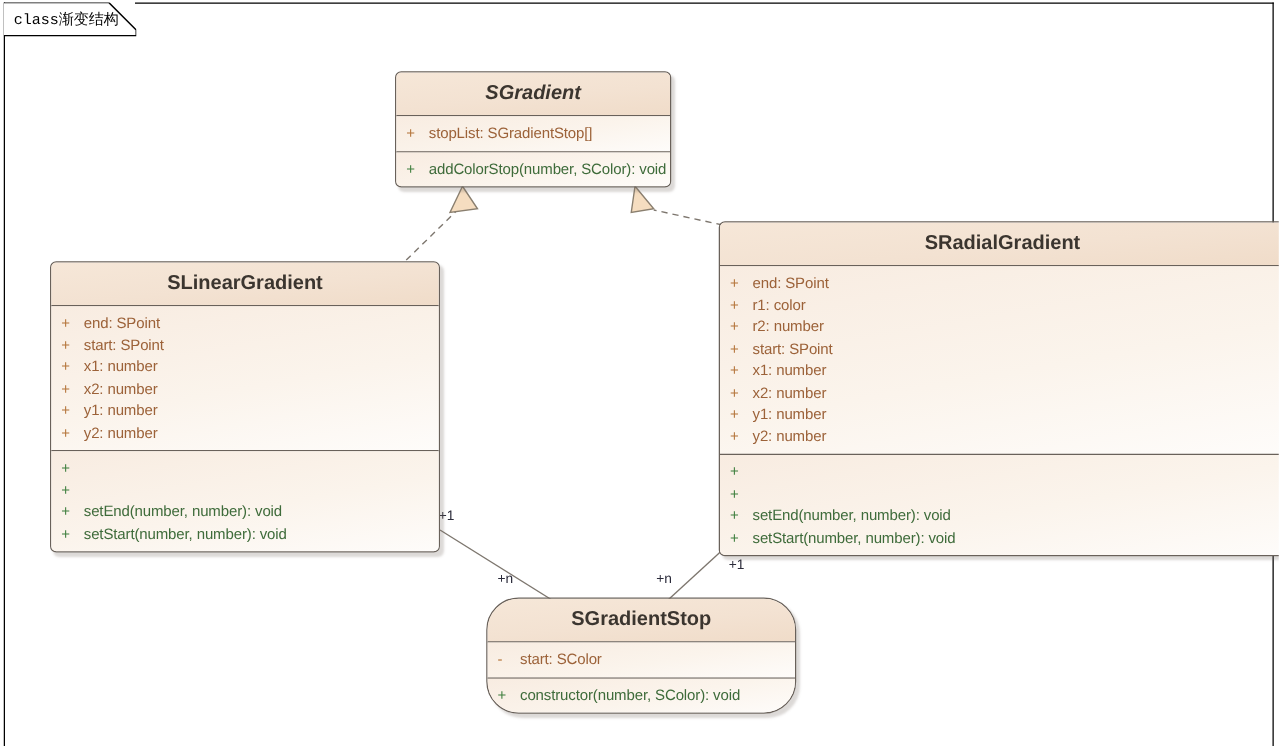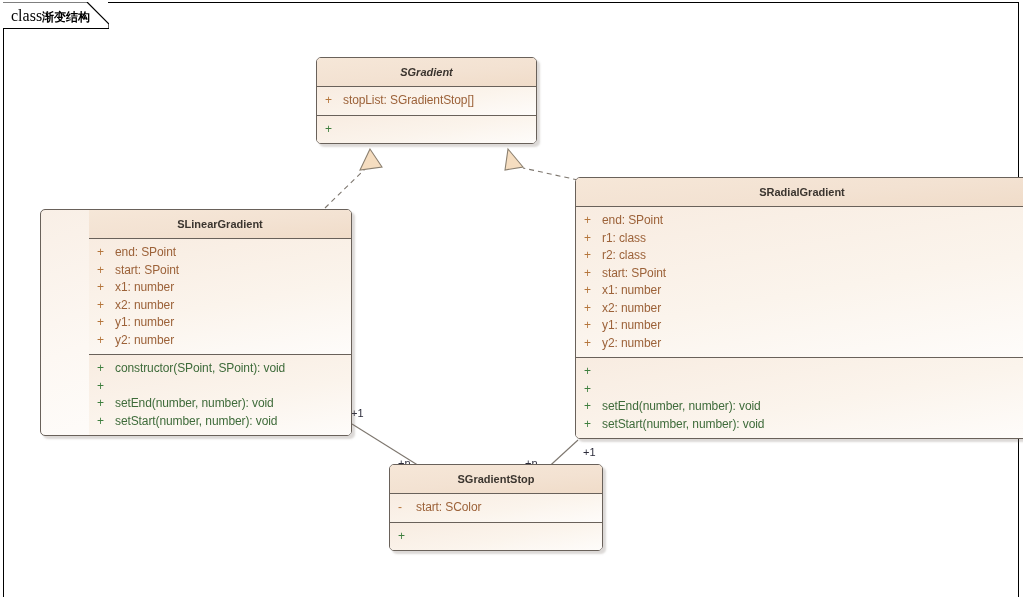--- a/index.html
+++ b/index.html
@@ -60,36 +60,36 @@
   }
   #frame-tab-label {
     position: absolute;
     left: 11px;
     top: 7px;
     font-size: 12px;
     color: #000000;
     white-space: nowrap;
     letter-spacing: 0px;
   }
-  #frame-tab-label .kw { font-family: Liberation Serif, serif; font-size: 16px; }
-  #frame-tab-label .cn { font-family: "DejaVu Sans", sans-serif; font-weight: bold; font-size: 12px; }
+  #frame-tab-label .kw { font-family: Liberation Mono, monospace; font-size: 12px; }
+  #frame-tab-label .cn { font-family: "DejaVu Sans", sans-serif; font-weight: normal; font-size: 12px; }
 
   
   .uml-class {
     position: absolute;
     box-sizing: border-box;
     border: 1px solid #69615a;
     border-radius: 5px;
     background: linear-gradient(160deg, #f9efe6 0%, #fdf8f3 45%, #ffffff 100%);
     box-shadow: 3px 3px 2px rgba(120,110,100,0.26);
     overflow: hidden;
   }
   .uml-header {
     text-align: center;
-    font-size: 11px;
+    font-size: 16px;
     font-weight: bold;
     color: #3b352f;
     padding: 8px 6px 8px 6px;
     background: linear-gradient(175deg, #f6e7d8 0%, #f3e2d2 55%, #f0dcc9 100%);
     border-bottom: 1px solid #69615a;
     white-space: nowrap;
   }
   .uml-header.abstract { font-style: italic; }
   .uml-section {
     padding: 5px 0 5px 0;
@@ -172,25 +172,26 @@
   <div class="uml-header abstract">SGradient</div>
   <div class="uml-section">
     <div class="uml-row attr-row">
       <span class="vis">+</span>
       <span class="member">stopList: SGradientStop[]</span>
     </div>
   </div>
   <div class="uml-section">
     <div class="uml-row meth-row">
       <span class="vis">+</span>
-    </div>
-  </div>
-</div>
-
-<div class="uml-class" id="box-slineargradient" style="left:40px; top:209px; width:312px;padding-left:48px;">
+      <span class="member">addColorStop(number, SColor): void</span>
+    </div>
+  </div>
+</div>
+
+<div class="uml-class" id="box-slineargradient" style="left:40px; top:209px; width:312px;">
   <div class="uml-header">SLinearGradient</div>
   <div class="uml-section">
     <div class="uml-row attr-row">
       <span class="vis">+</span>
       <span class="member">end: SPoint</span>
     </div>
     <div class="uml-row attr-row">
       <span class="vis">+</span>
       <span class="member">start: SPoint</span>
     </div>
@@ -207,21 +208,20 @@
       <span class="member">y1: number</span>
     </div>
     <div class="uml-row attr-row">
       <span class="vis">+</span>
       <span class="member">y2: number</span>
     </div>
   </div>
   <div class="uml-section">
     <div class="uml-row meth-row">
       <span class="vis">+</span>
-      <span class="member">constructor(SPoint, SPoint): void</span>
     </div>
     <div class="uml-row meth-row">
       <span class="vis">+</span>
     </div>
     <div class="uml-row meth-row">
       <span class="vis">+</span>
       <span class="member">setEnd(number, number): void</span>
     </div>
     <div class="uml-row meth-row">
       <span class="vis">+</span>
@@ -232,25 +232,25 @@
 
 <div class="uml-class" id="box-sradialgradient" style="left:575px; top:177px; width:454px;">
   <div class="uml-header">SRadialGradient</div>
   <div class="uml-section">
     <div class="uml-row attr-row">
       <span class="vis">+</span>
       <span class="member">end: SPoint</span>
     </div>
     <div class="uml-row attr-row">
       <span class="vis">+</span>
-      <span class="member">r1: class</span>
-    </div>
-    <div class="uml-row attr-row">
-      <span class="vis">+</span>
-      <span class="member">r2: class</span>
+      <span class="member">r1: color</span>
+    </div>
+    <div class="uml-row attr-row">
+      <span class="vis">+</span>
+      <span class="member">r2: number</span>
     </div>
     <div class="uml-row attr-row">
       <span class="vis">+</span>
       <span class="member">start: SPoint</span>
     </div>
     <div class="uml-row attr-row">
       <span class="vis">+</span>
       <span class="member">x1: number</span>
     </div>
     <div class="uml-row attr-row">
@@ -277,26 +277,27 @@
       <span class="vis">+</span>
       <span class="member">setEnd(number, number): void</span>
     </div>
     <div class="uml-row meth-row">
       <span class="vis">+</span>
       <span class="member">setStart(number, number): void</span>
     </div>
   </div>
 </div>
 
-<div class="uml-class" id="box-sgradientstop" style="left:389px; top:464px; width:214px;">
+<div class="uml-class" id="box-sgradientstop" style="left:389px; top:478px; width:248px;border-radius:26px;">
   <div class="uml-header">SGradientStop</div>
   <div class="uml-section">
     <div class="uml-row attr-row">
       <span class="vis">-</span>
       <span class="member">start: SColor</span>
     </div>
   </div>
   <div class="uml-section">
     <div class="uml-row meth-row">
       <span class="vis">+</span>
+      <span class="member">constructor(number, SColor): void</span>
     </div>
   </div>
 </div>
 
 </body></html>

